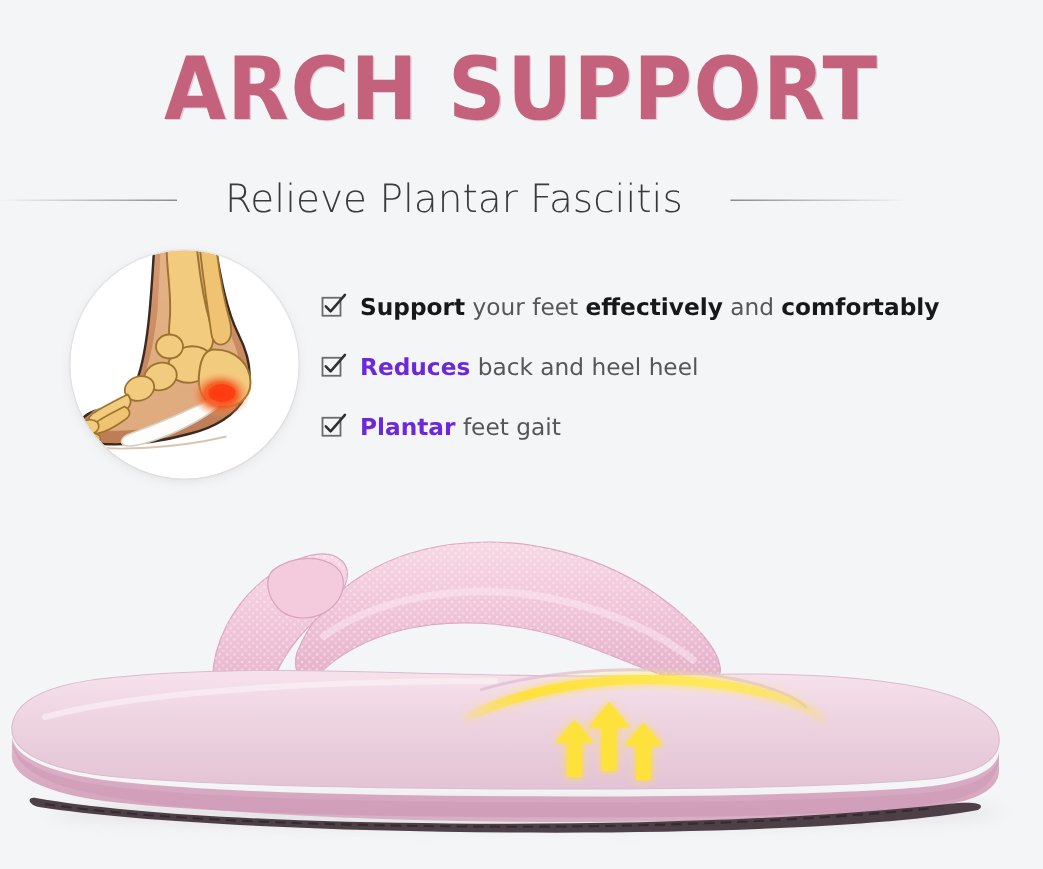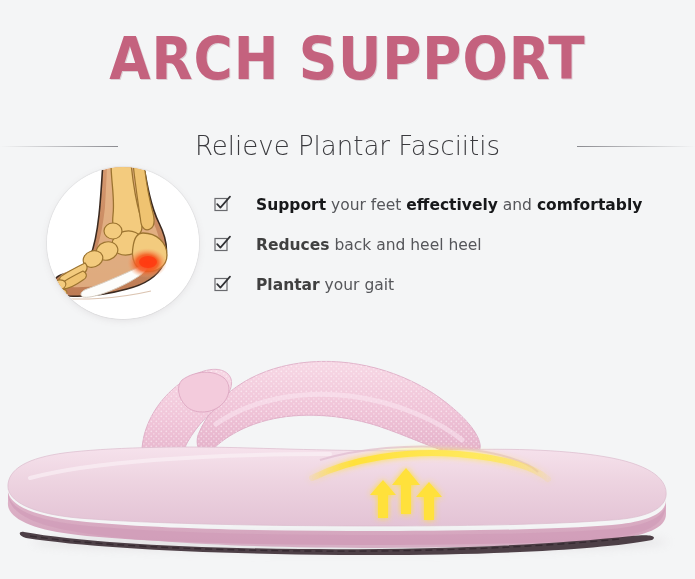--- a/index.html
+++ b/index.html
@@ -41,23 +41,22 @@
   }
 
   
   .subtitle-row {
     position: absolute;
     top: 118px;
     left: 0;
     width: 695px;
     display: flex;
     align-items: center;
-    justify-content: space-between;
+    justify-content: flex-start;
     gap: 32px;
-    margin-top: 13px;
   }
   .rule {
     height: 1px;
     width: 118px;
     flex: none;
   }
   .rule-left {
     background: linear-gradient(to right, rgba(150,150,155,0) 0%, rgba(120,120,126,0.85) 100%);
   }
   .rule-right {
@@ -89,21 +88,21 @@
   
   .benefits {
     position: absolute;
     left: 214px;
     top: 193px;
     width: 470px;
   }
   .benefit {
     display: flex;
     align-items: baseline;
-    gap: 25px;
+    gap: 9px;
     margin-bottom: 18px;
     white-space: nowrap;
   }
   .checkbox-icon {
     flex: none;
     width: 17px;
     height: 17px;
     position: relative;
     top: 2px;
   }
@@ -113,21 +112,21 @@
     line-height: 20px;
     color: #55565a;
     font-weight: 400;
   }
   .benefit-text .b-dark {
     font-weight: 700;
     color: #17181a;
   }
   .benefit-text .b-pink {
     font-weight: 700;
-    color: #404040;
+    color: #6d28d9;
   }
 
   
   .sandal-wrap {
     position: absolute;
     left: 0;
     top: 340px;
     width: 695px;
     height: 239px;
   }
@@ -236,21 +235,21 @@
     </div>
 
     <div class="benefit">
       <span class="checkbox-icon">
         <svg width="17" height="17" viewBox="0 0 17 17">
           <rect x="1" y="3.5" width="12" height="12" fill="none" stroke="#6a6b6f" stroke-width="1.2"></rect>
           <path d="M3.2 9.2 L6.4 12.6 L16 1.6" fill="none" stroke="#303134" stroke-width="1.7" stroke-linecap="round" stroke-linejoin="round"></path>
         </svg>
       </span>
       <span class="benefit-text">
-        <span class="b-pink">Plantar</span><span> your gait</span>
+        <span class="b-pink">Plantar</span><span> feet gait</span>
       </span>
     </div>
 
   </div>
 
   <div class="sandal-wrap">
     <svg width="695" height="239" viewBox="0 0 695 239">
       <defs>
         <linearGradient id="footbedG" x1="0" y1="0" x2="0" y2="1">
           <stop offset="0%" stop-color="#F6E2EC"></stop>

